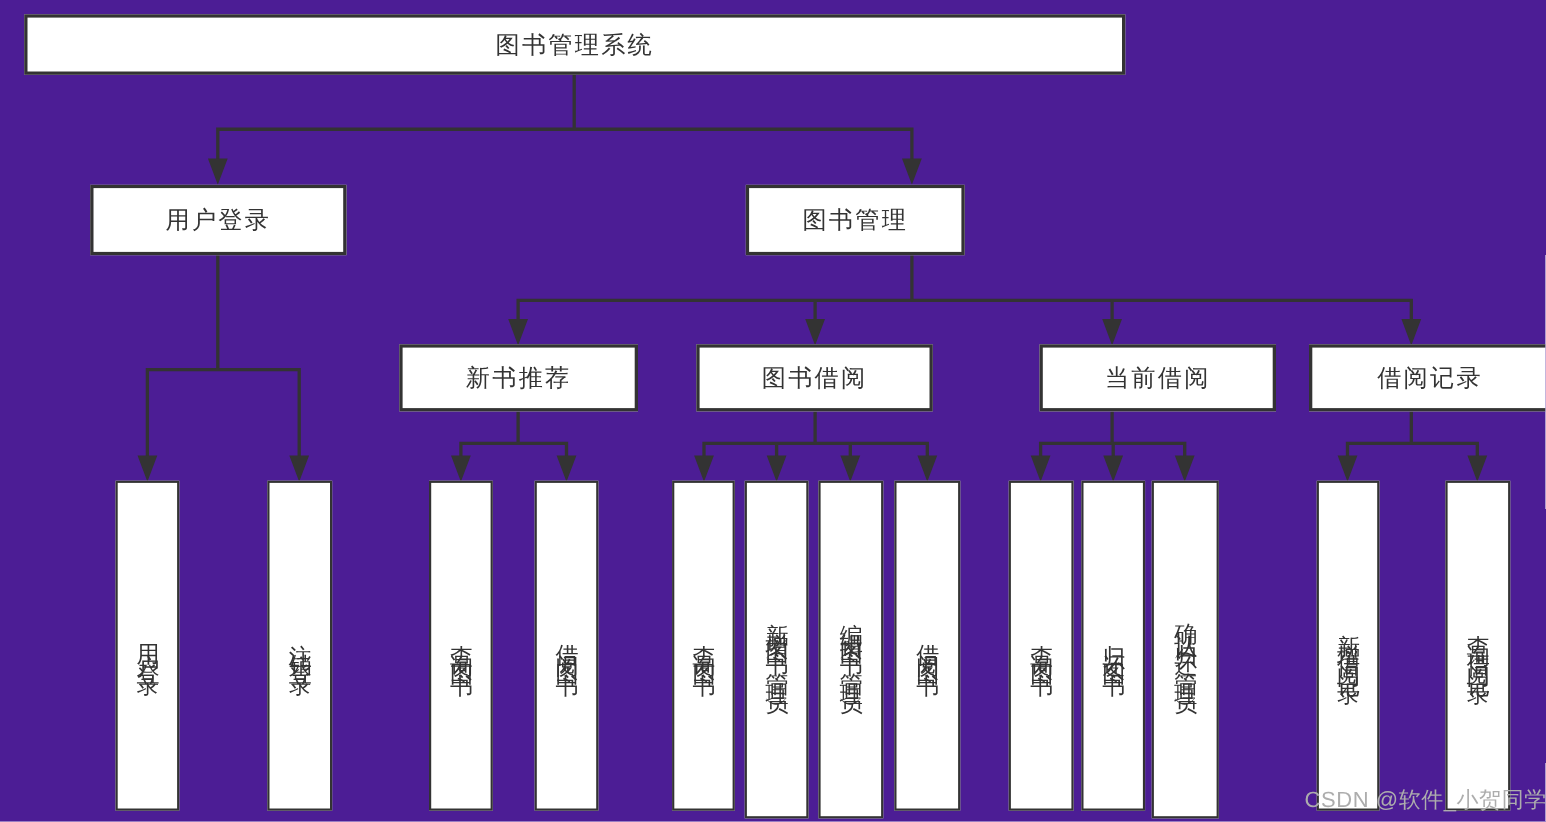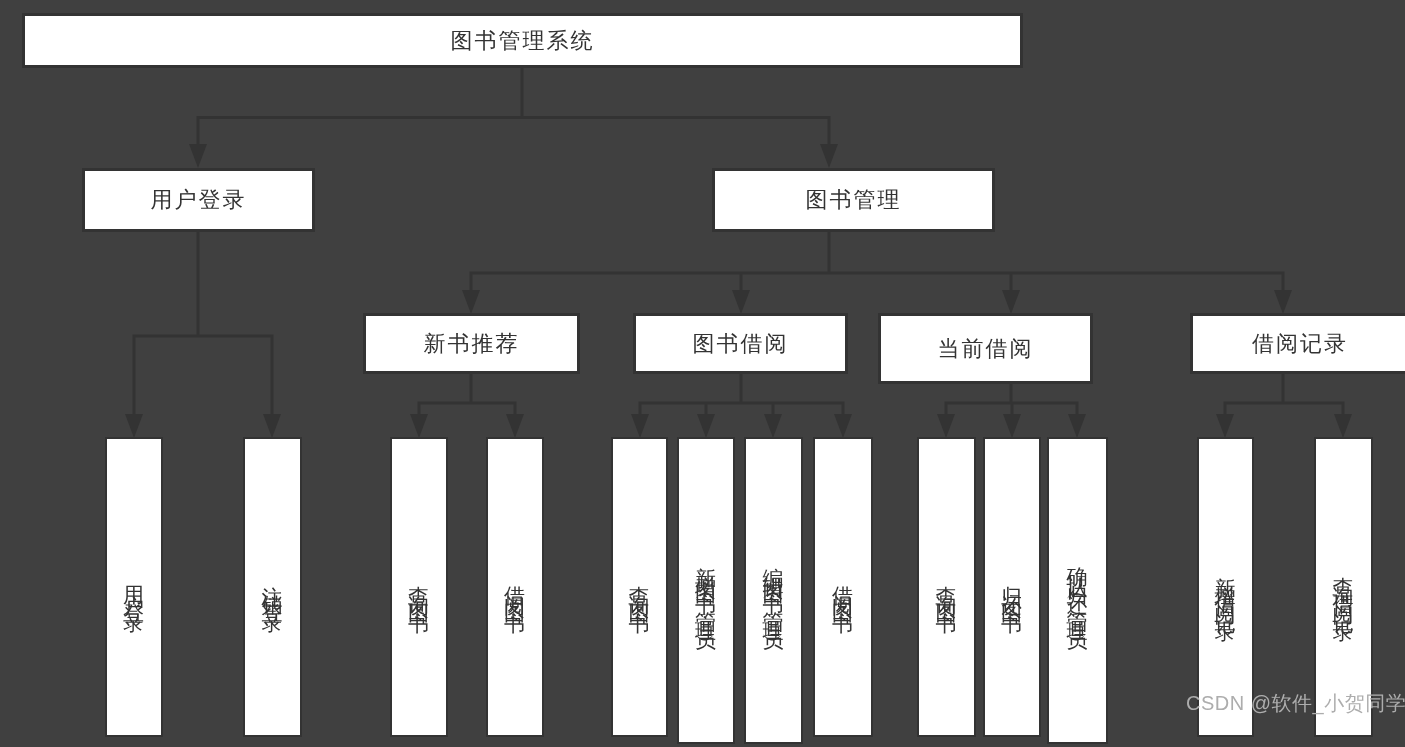--- a/index.html
+++ b/index.html
@@ -1,32 +1,32 @@
 <!DOCTYPE html>
 <html><head>
 <meta charset="utf-8">
 <style>
   html,body{margin:0;padding:0;background:#ffffff;}
   .stage{
-    position:relative;width:1405px;height:747px;background:#404040;overflow:hidden;
+    position:relative;width:1405px;height:747px;background:#4c1d95;overflow:hidden;
     font-family:"Liberation Sans","DejaVu Sans",sans-serif;
   }
   .stage svg{position:absolute;left:0;top:0;width:1405px;height:747px;}
   .node{
     position:absolute;background:#ffffff;border:3px solid #333333;box-sizing:border-box;
     display:flex;align-items:center;justify-content:center;color:#333333;
   }
   .node.h{font-size:22px;letter-spacing:2px;white-space:nowrap;}
   .node.v{
     border-width:2.5px;
     writing-mode:vertical-rl;text-orientation:mixed;
     font-size:21px;letter-spacing:9px;line-height:1;
   }
   .watermark{
-    position:absolute;left:1186px;top:690px;width:215px;
+    position:absolute;left:1186px;top:714px;width:215px;
     font-size:20px;color:#adadad;white-space:nowrap;letter-spacing:0.5px;
   }
 </style>
 </head>
 <body>
 
 <div class="stage">
 
   <svg viewBox="0 0 1405 747" aria-hidden="true">
 
@@ -85,31 +85,31 @@
          M1334 414 L1352 414 L1343 438 Z"></path>
   </svg>
 
   <div class="node h" style="left:22px;top:13px;width:1001px;height:55px">
     <span>图书管理系统</span>
   </div>
 
   <div class="node h" style="left:82px;top:168px;width:233px;height:64px">
     <span>用户登录</span>
   </div>
-  <div class="node h" style="left:712px;top:168px;width:283px;height:64px">
+  <div class="node h" style="left:678px;top:168px;width:199px;height:64px">
     <span>图书管理</span>
   </div>
 
   <div class="node h" style="left:633px;top:313px;width:215px;height:61px">
     <span>图书借阅</span>
   </div>
   <div class="node h" style="left:363px;top:313px;width:217px;height:61px">
     <span>新书推荐</span>
   </div>
-  <div class="node h" style="left:878px;top:313px;width:215px;height:71px">
+  <div class="node h" style="left:945px;top:313px;width:215px;height:61px">
     <span>当前借阅</span>
   </div>
   <div class="node h" style="left:1190px;top:313px;width:220px;height:61px">
     <span>借阅记录</span>
   </div>
 
   <div class="node v" style="left:105px;top:437px;width:58px;height:300px">
     <span>用户登录</span>
   </div>
   <div class="node v" style="left:243px;top:437px;width:59px;height:300px">

